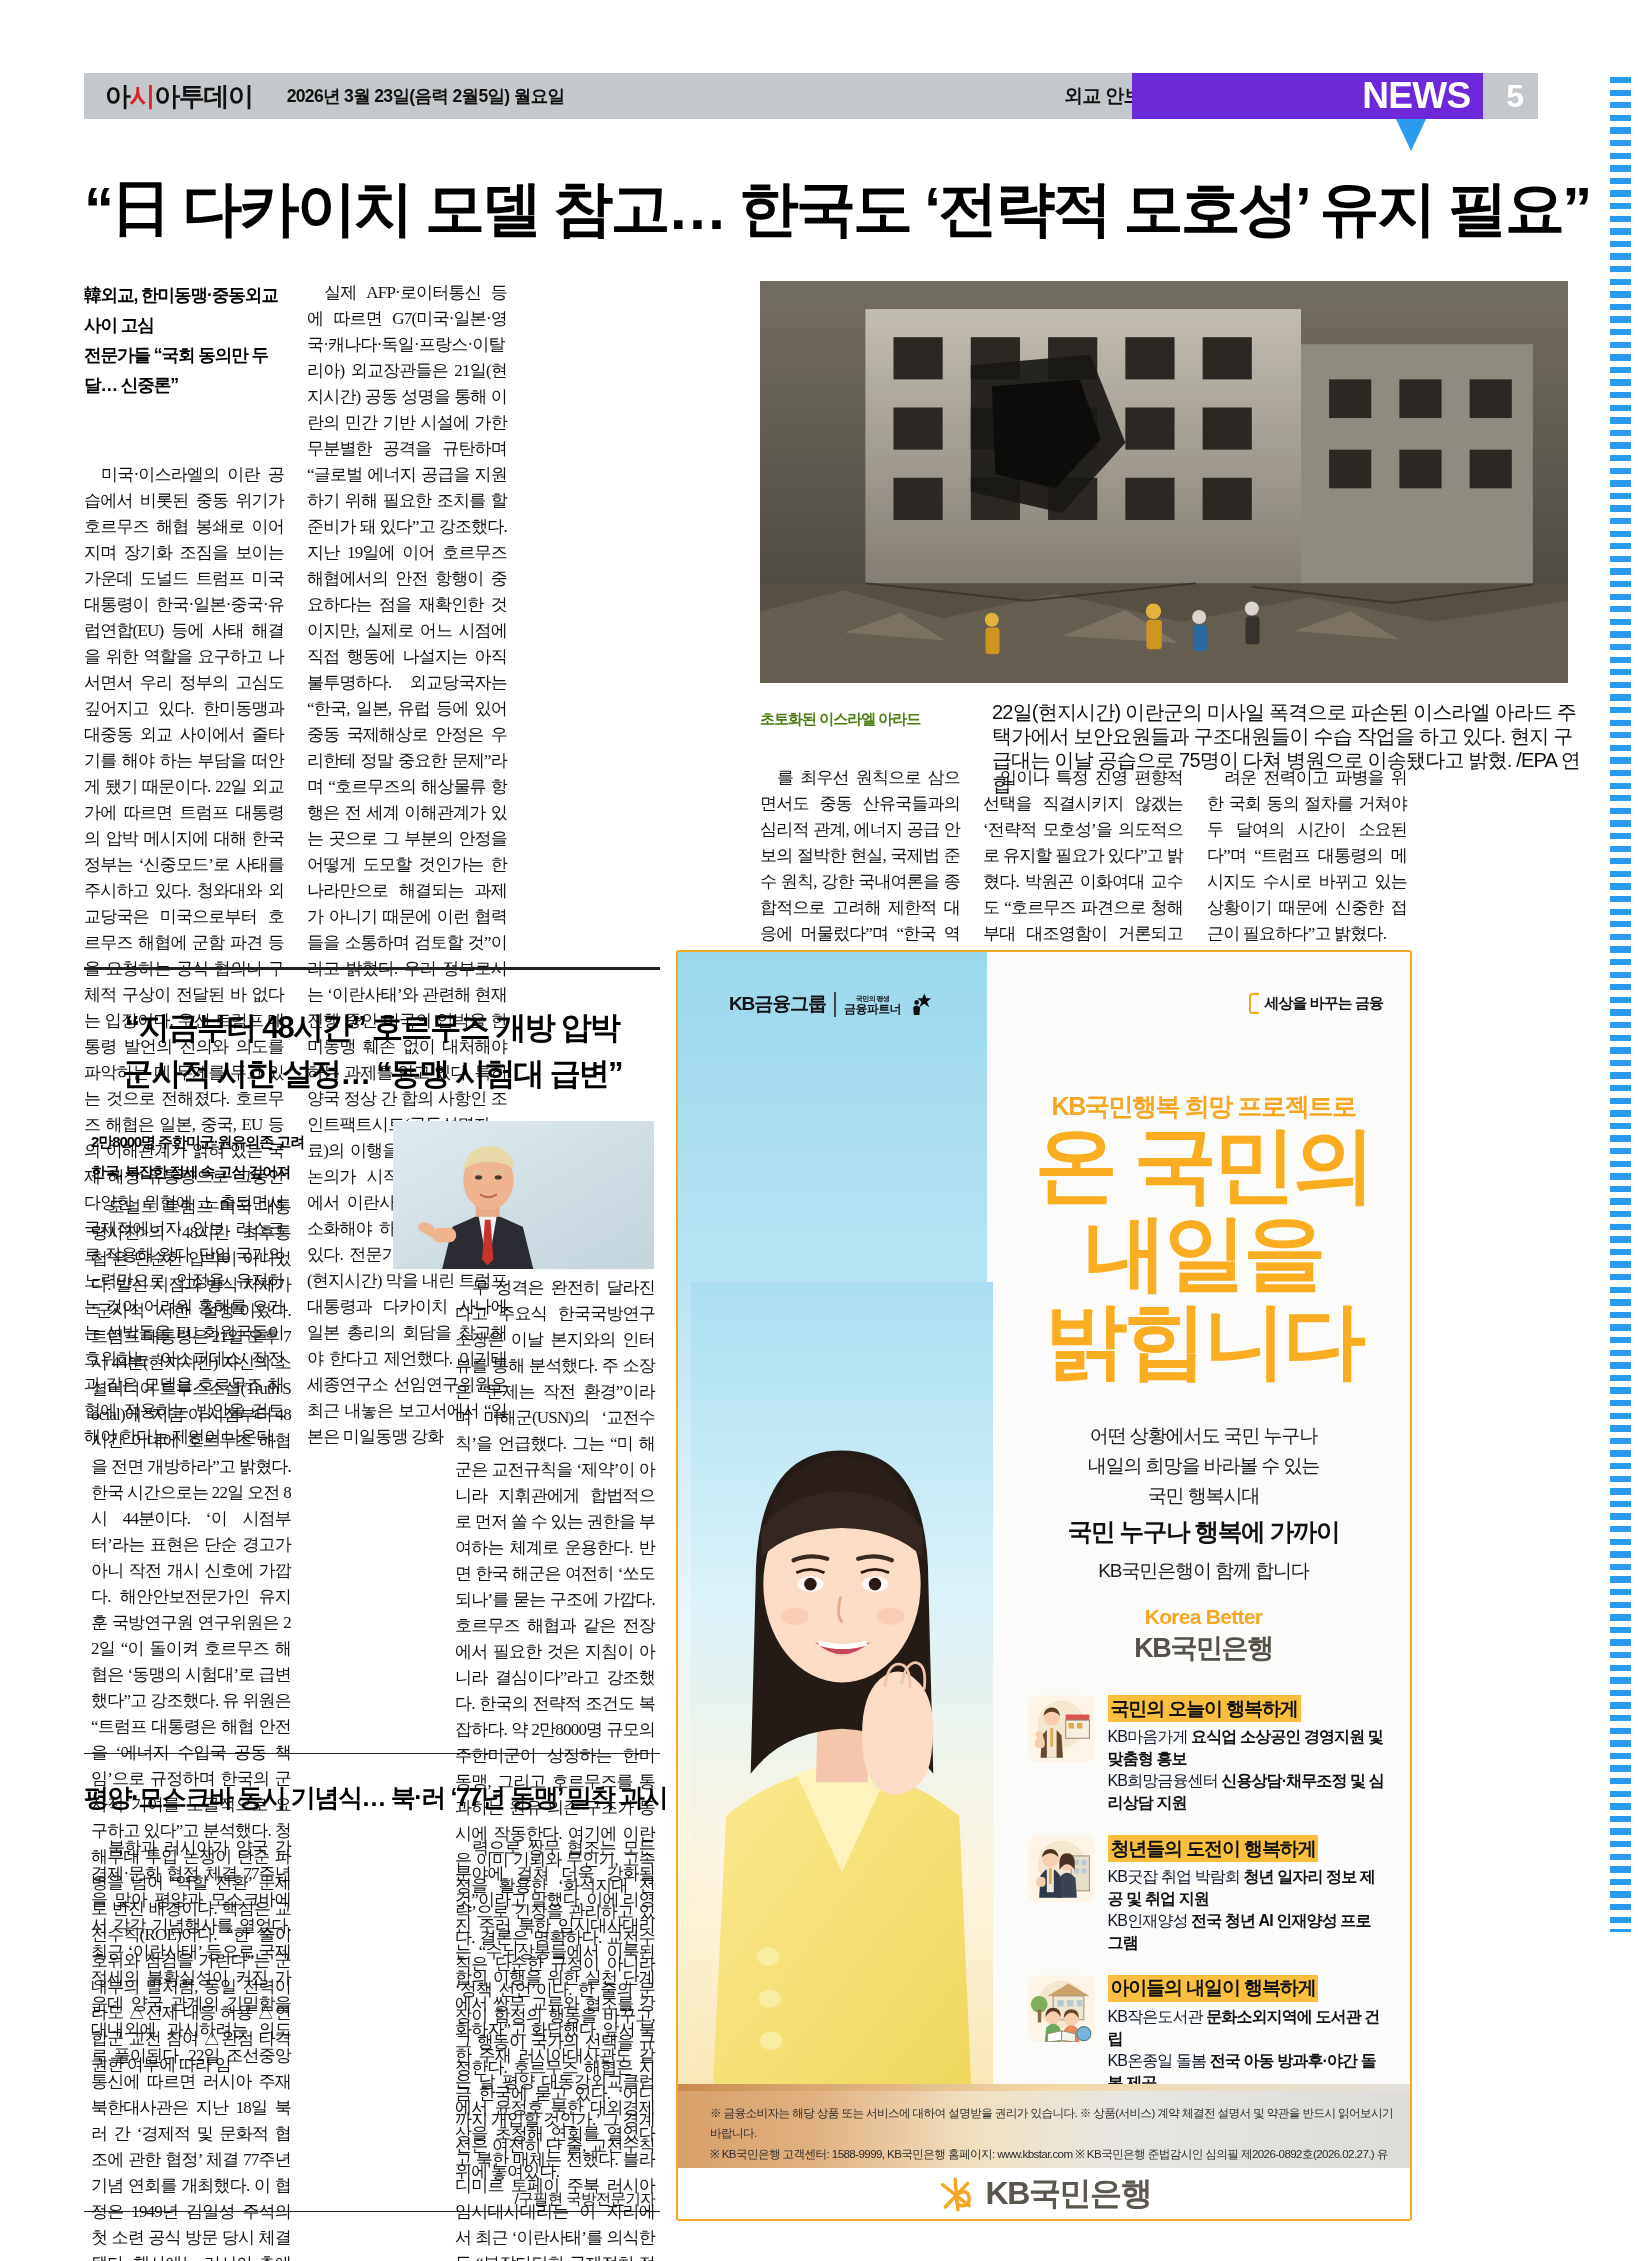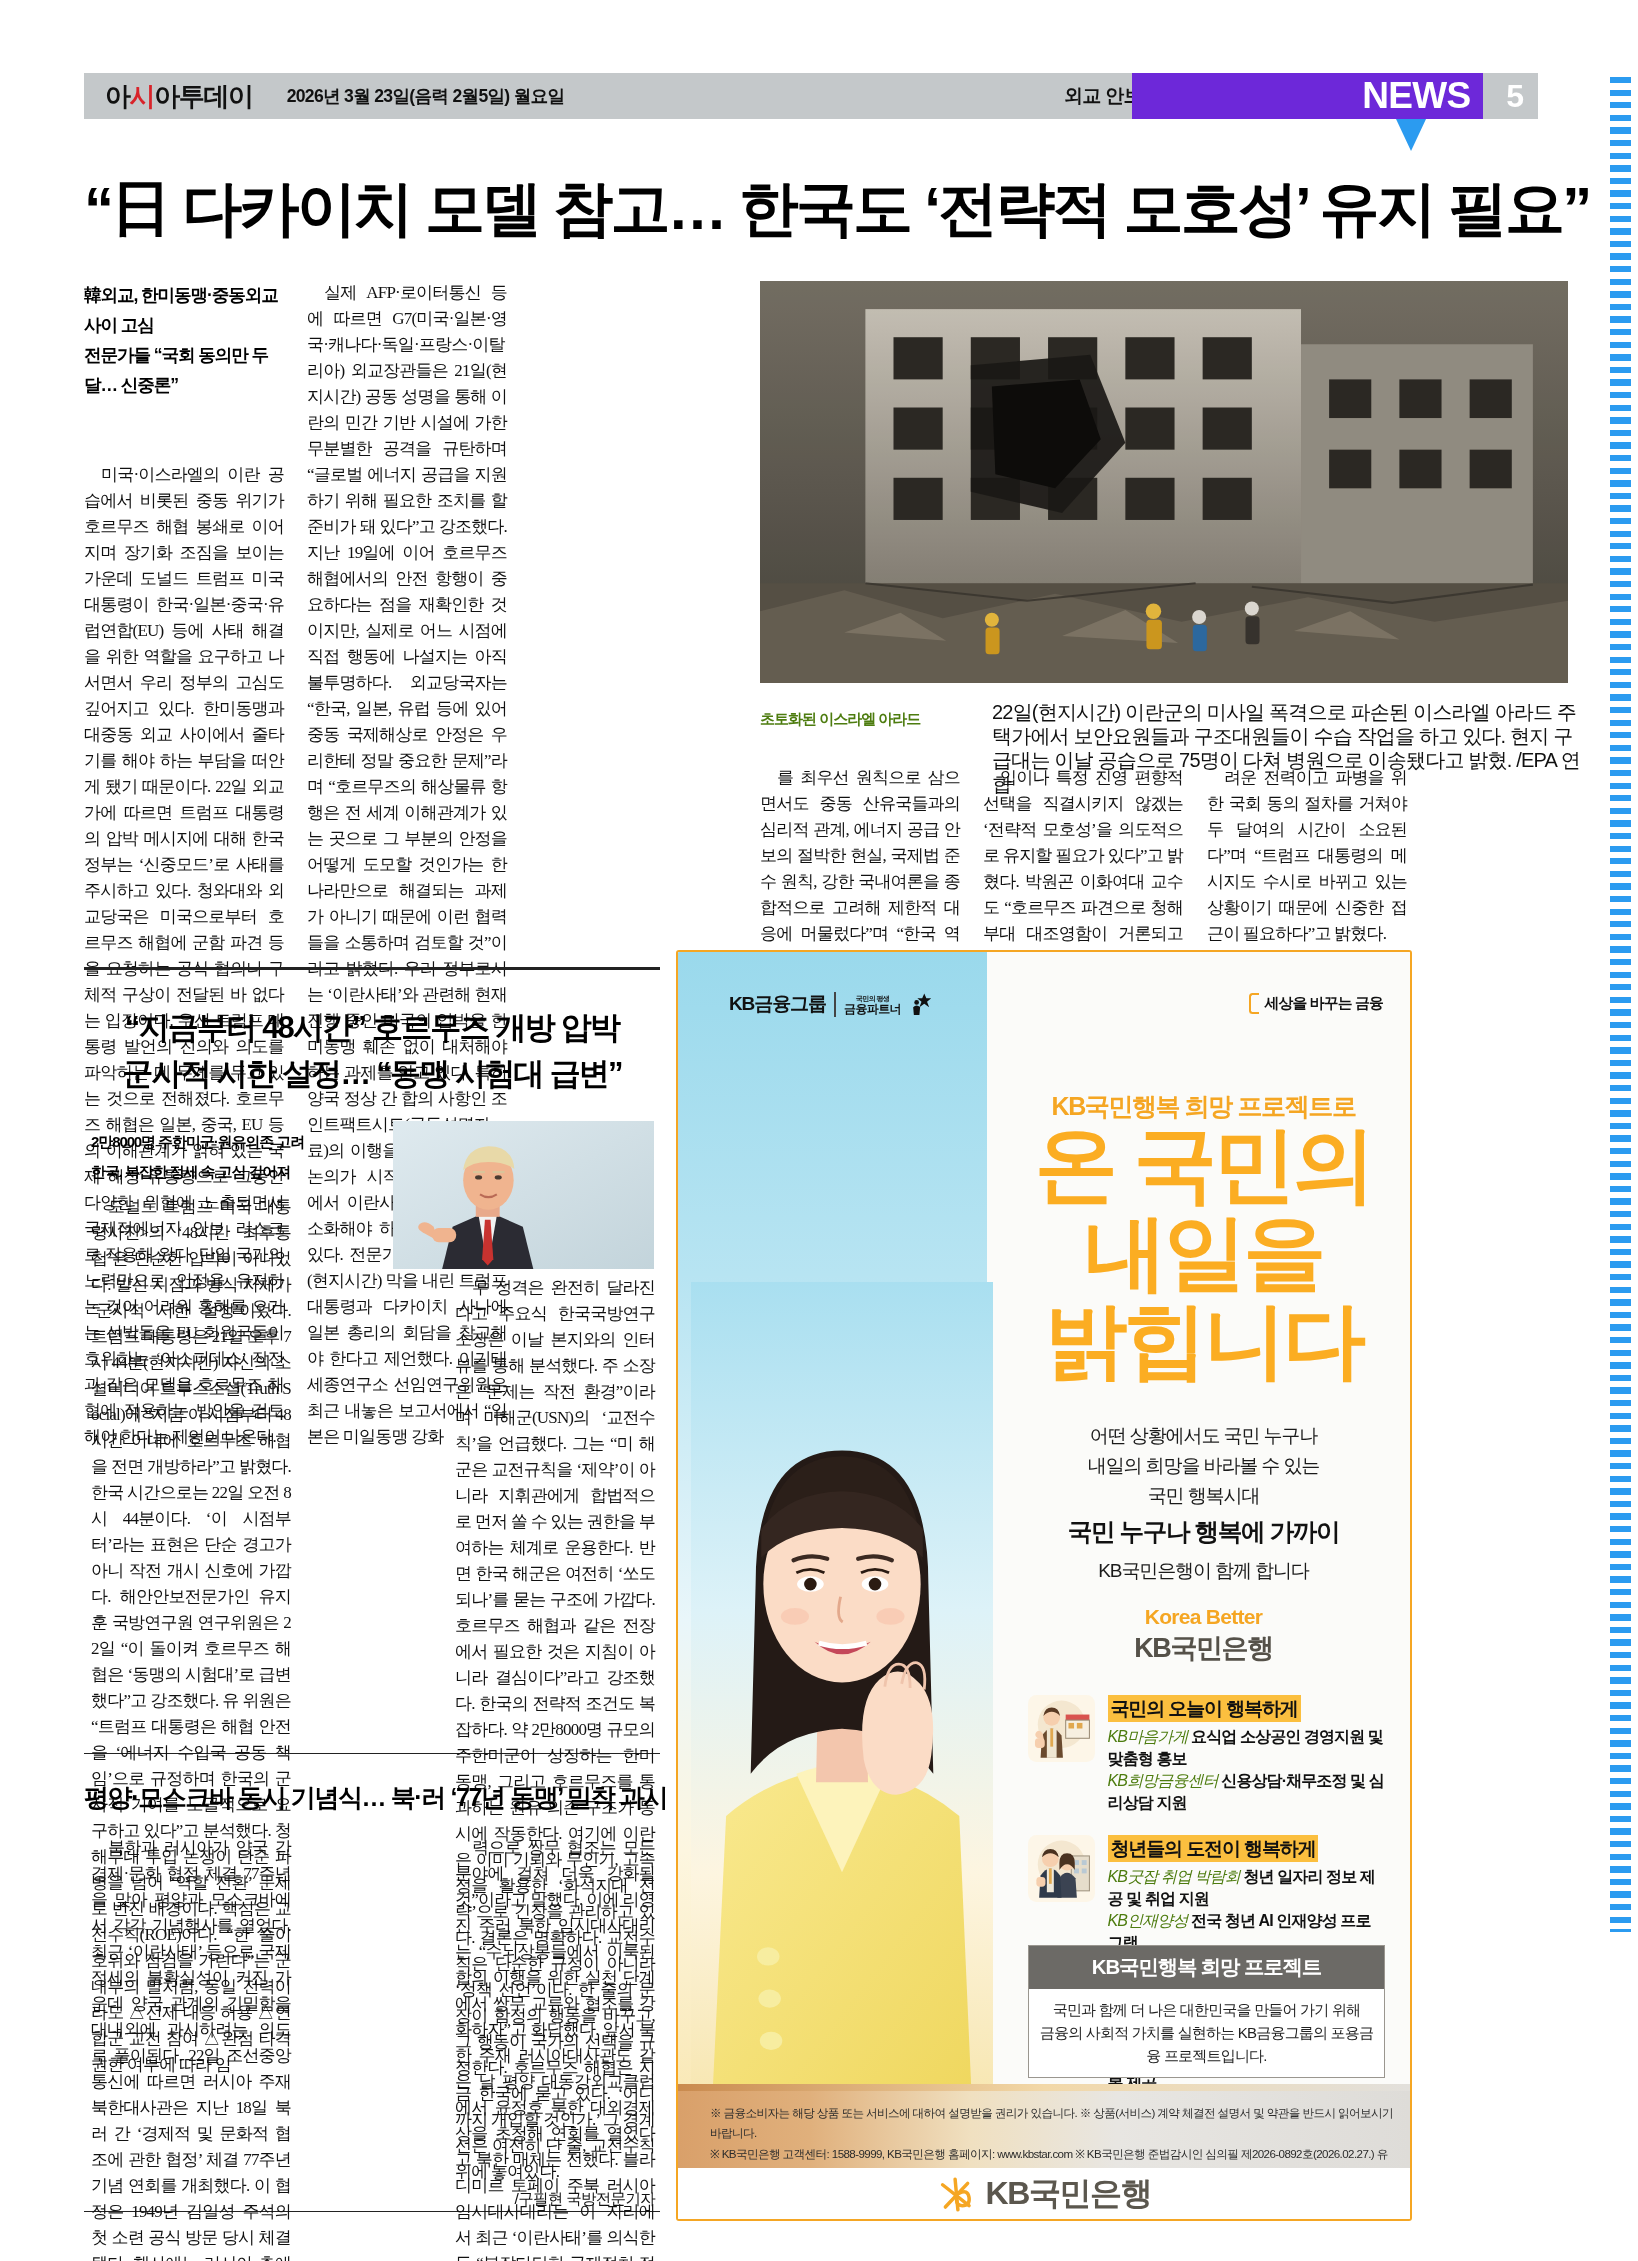--- a/index.html
+++ b/index.html
@@ -263,21 +263,21 @@
   .ad-item-title{
     display:inline-block;
     font-family:"Liberation Sans", sans-serif;
     font-weight:bold; font-size:19px; letter-spacing:-1.1px; color:#111;
     background:#fbbf3f; padding:0.7px 2.8px; margin-bottom:3.5px;
   }
   .ad-item-line{
     font-family:"Liberation Sans", sans-serif;
     font-size:16px; line-height:22px; letter-spacing:-0.9px; color:#222;
   }
-  .ad-item-line .lead{ color:#4d7c0f; font-weight:normal;font-style:italic; }
+  .ad-item-line .lead{ color:#0f172a; font-weight:normal; }
   .ad-item-line .bold{ font-weight:bold; color:#111; }
 
   .ad-project-box{
     position:absolute; left:350px; right:25px; top:993px;
     border:0.7px solid #9a968f;
   }
   .ad-project-head{
     background:#6c6a66; color:#fff; text-align:center;
     font-family:"Liberation Sans", sans-serif;
     font-weight:bold; font-size:20.4px; letter-spacing:-1.1px;
@@ -756,25 +756,20 @@
           <div class="ad-item-line">
             <span class="lead">KB작은도서관 </span><span class="bold">문화소외지역에 도서관 건립</span>
           </div>
           <div class="ad-item-line">
             <span class="lead">KB온종일 돌봄 </span><span class="bold">전국 아동 방과후·야간 돌봄 제공</span>
           </div>
         </div>
       </div>
     </div>
 
-    <div class="ad-project-box">
-      <div class="ad-project-head">KB국민행복 희망 프로젝트</div>
-      <div class="ad-project-body" style="white-space:pre-line;">국민과 함께 더 나은 대한민국을 만들어 가기 위해
-금융의 사회적 가치를 실현하는 KB금융그룹의 포용금융 프로젝트입니다.</div>
-    </div>
 
     <div class="ad-footband"></div>
     <div class="ad-fineprint">
       <div>※ 금융소비자는 해당 상품 또는 서비스에 대하여 설명받을 권리가 있습니다. ※ 상품(서비스) 계약 체결전 설명서 및 약관을 반드시 읽어보시기 바랍니다.</div>
       <div>※ KB국민은행 고객센터: 1588-9999, KB국민은행 홈페이지: www.kbstar.com ※ KB국민은행 준법감시인 심의필 제2026-0892호(2026.02.27.) 유효기간 2026.02.27.~2027.02.26.까지</div>
     </div>
 
     <div class="ad-bottom">
       <div class="kb-final-logo">
         <span class="starmark">

